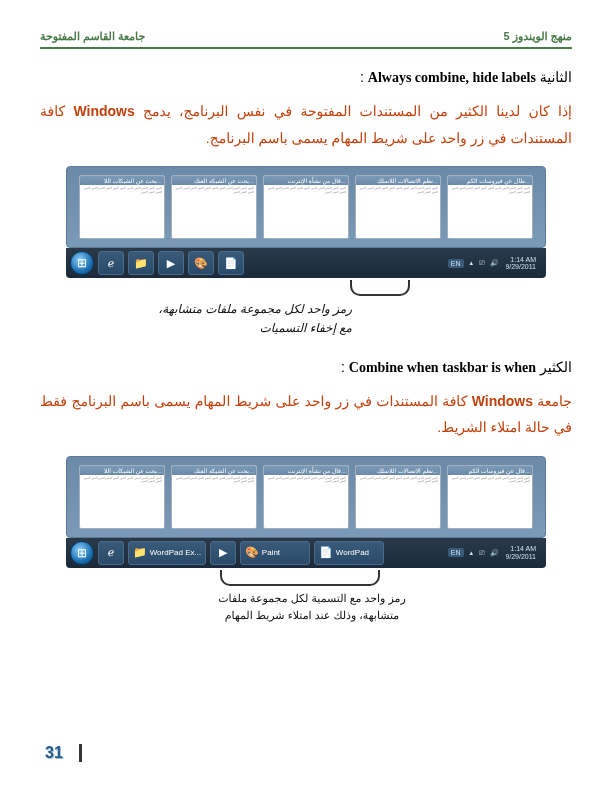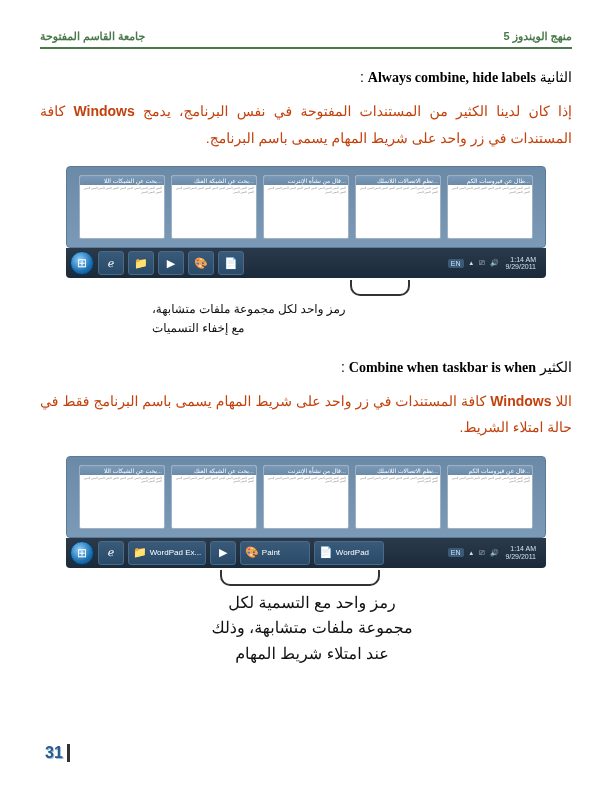--- a/index.html
+++ b/index.html
@@ -143,49 +143,50 @@
     width: 60px;
     height: 16px;
     border: 2px solid #333;
     border-top: none;
     border-radius: 0 0 10px 10px;
     margin: 2px auto 4px 310px;
   }
   .callout-text {
     font-size: 12px;
     color: #111;
-    text-align: left;
+    text-align: right;
     width: 200px;
     margin-right: 220px;
     line-height: 1.6;
+    font-style: italic;
   }
   .callout-brace2 {
     width: 160px;
     height: 16px;
     border: 2px solid #333;
     border-top: none;
     border-radius: 0 0 10px 10px;
     margin: 2px auto 4px 180px;
   }
   .callout-text2 {
-    font-size: 16px;
+    font-size: 11px;
     color: #111;
     width: 220px;
     margin-right: 150px;
     line-height: 1.6;
   }
   .page-number {
     position: absolute;
     bottom: 30px;
     left: 45px;
     font-size: 16px;
     font-weight: bold;
     color: #2a5a8a;
     border-right: 3px solid #333;
-    padding-right: 4px;
+    padding-right: 16px;
     text-shadow: 1px 1px 0 #a0c0e0;
     direction: ltr;
   }
 </style>
 </head>
 <body>
 
 <div class="header">
   <span>منهج الويندوز 5</span>
   <span>جامعة القاسم المفتوحة</span>
@@ -259,21 +260,21 @@
   <div class="callout-text">رمز واحد لكل مجموعة ملفات متشابهة، مع إخفاء التسميات</div>
 </div>
 
 <div class="section-title">
   <span>الكثير</span>
   <span class="bold-part" dir="ltr">Combine when taskbar is when</span>
   <span>:</span>
 </div>
 
 <div class="body-text">
-  <span>اللا </span>
+  <span>جامعة </span>
   <span class="inline-en">Windows</span>
   <span> كافة المستندات في زر واحد على شريط المهام يسمى باسم البرنامج فقط في حالة امتلاء الشريط.</span>
 </div>
 
 <div class="figure">
   <div class="preview-row">
     <div class="preview-thumb">
       <div class="thumb-title">...قال عن فيروسات الكم</div>
       <div class="thumb-body">النص النص النص النص النص النص النص النص النص النص النص النص النص النص</div>
     </div>

